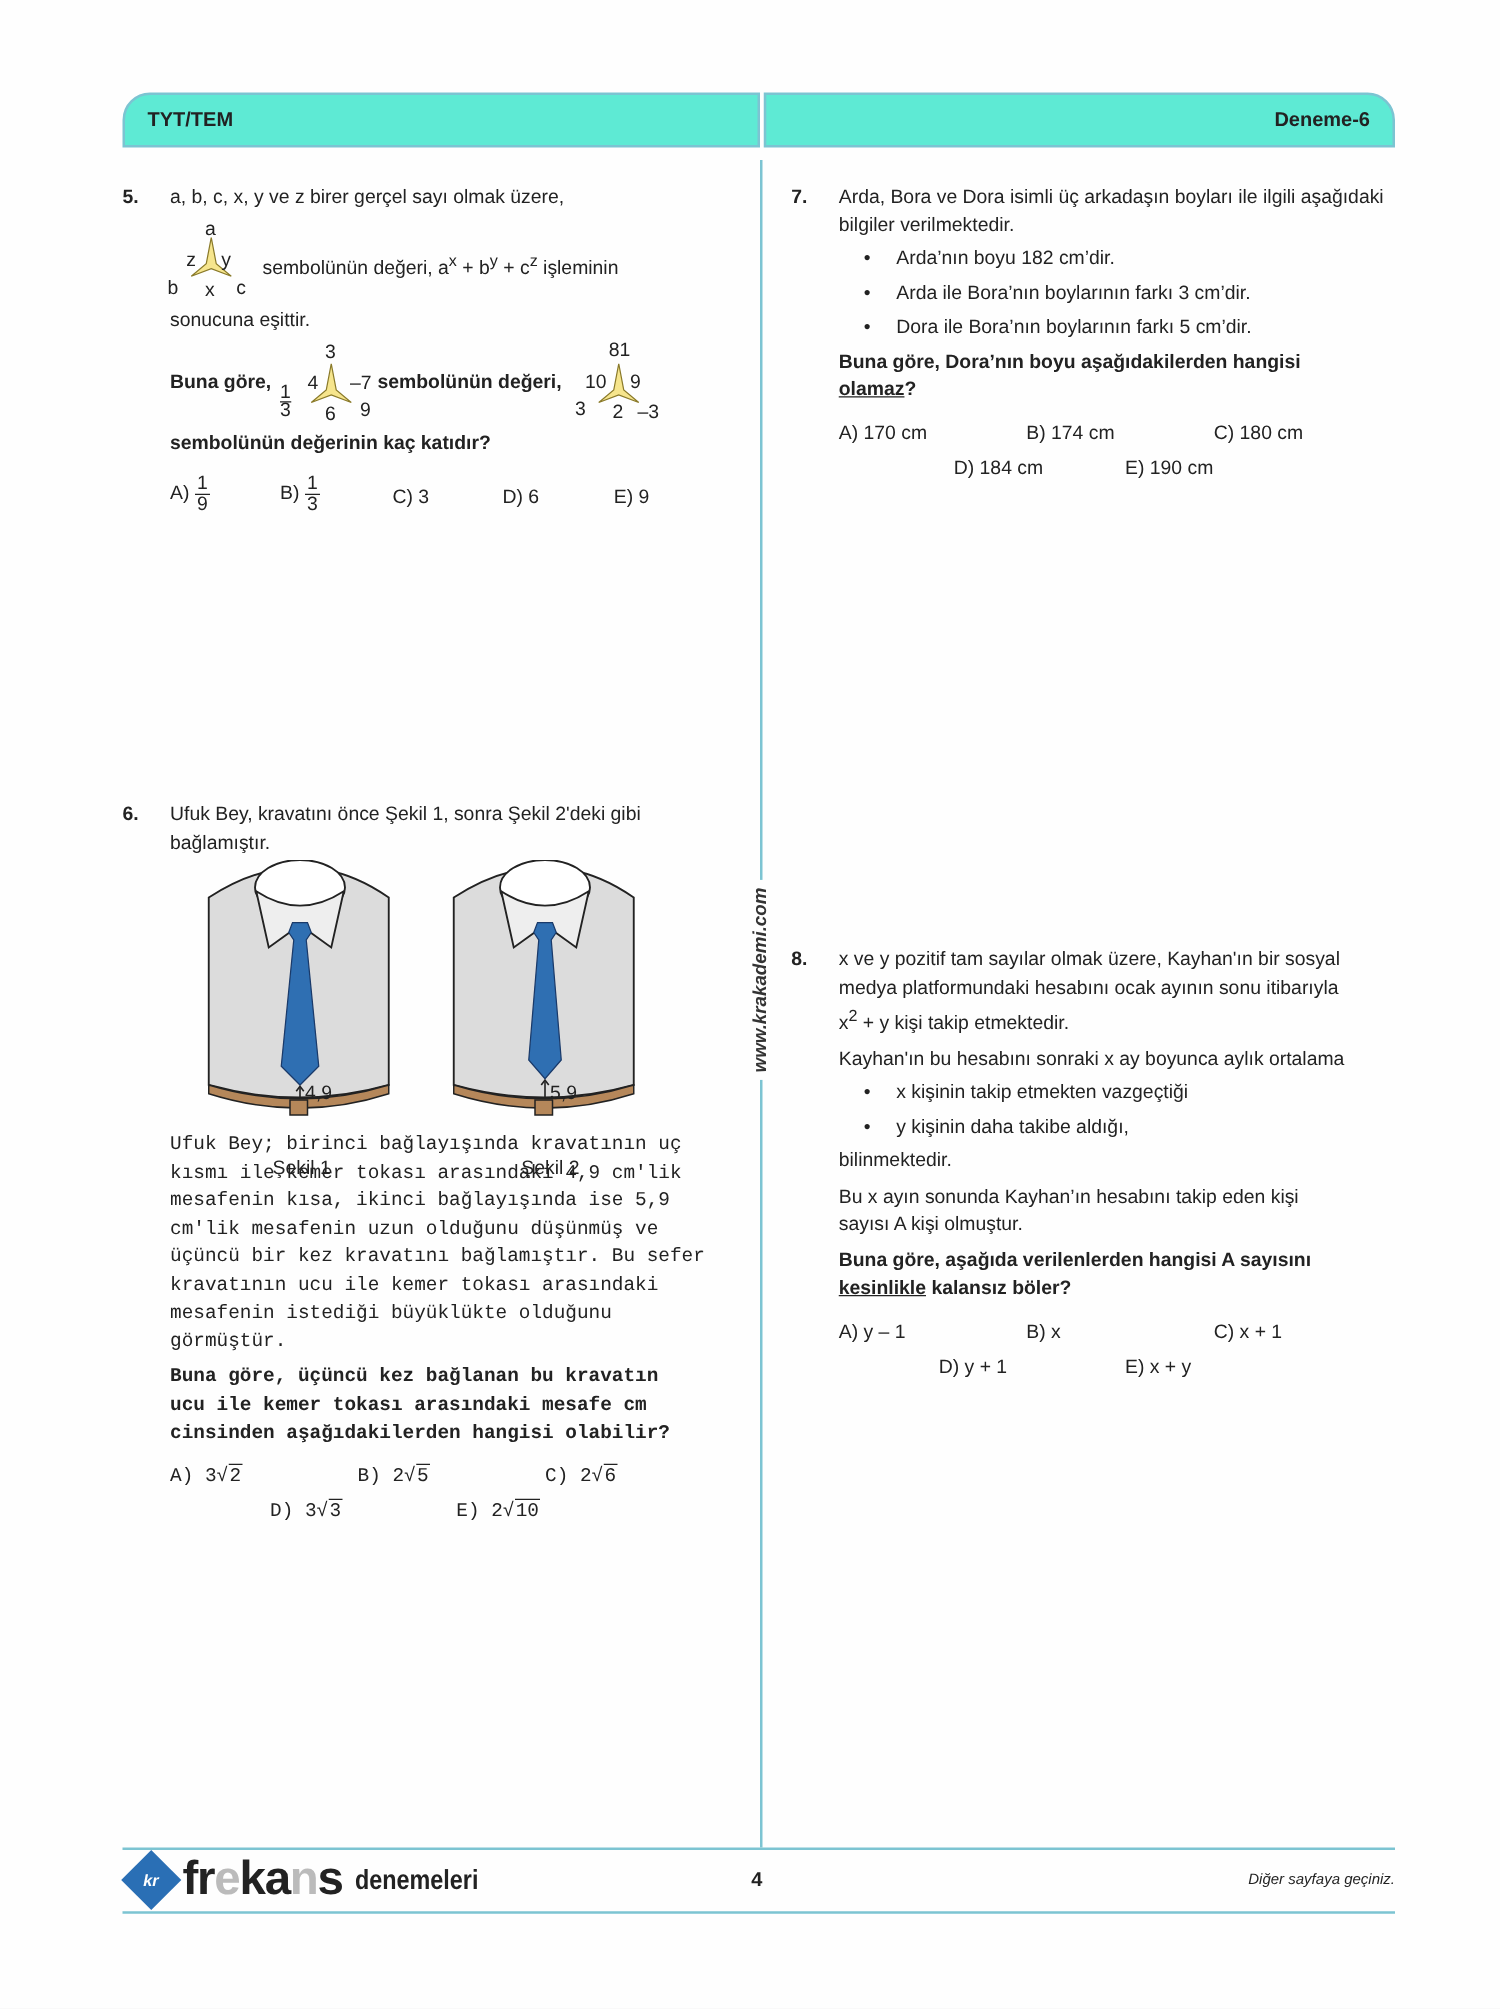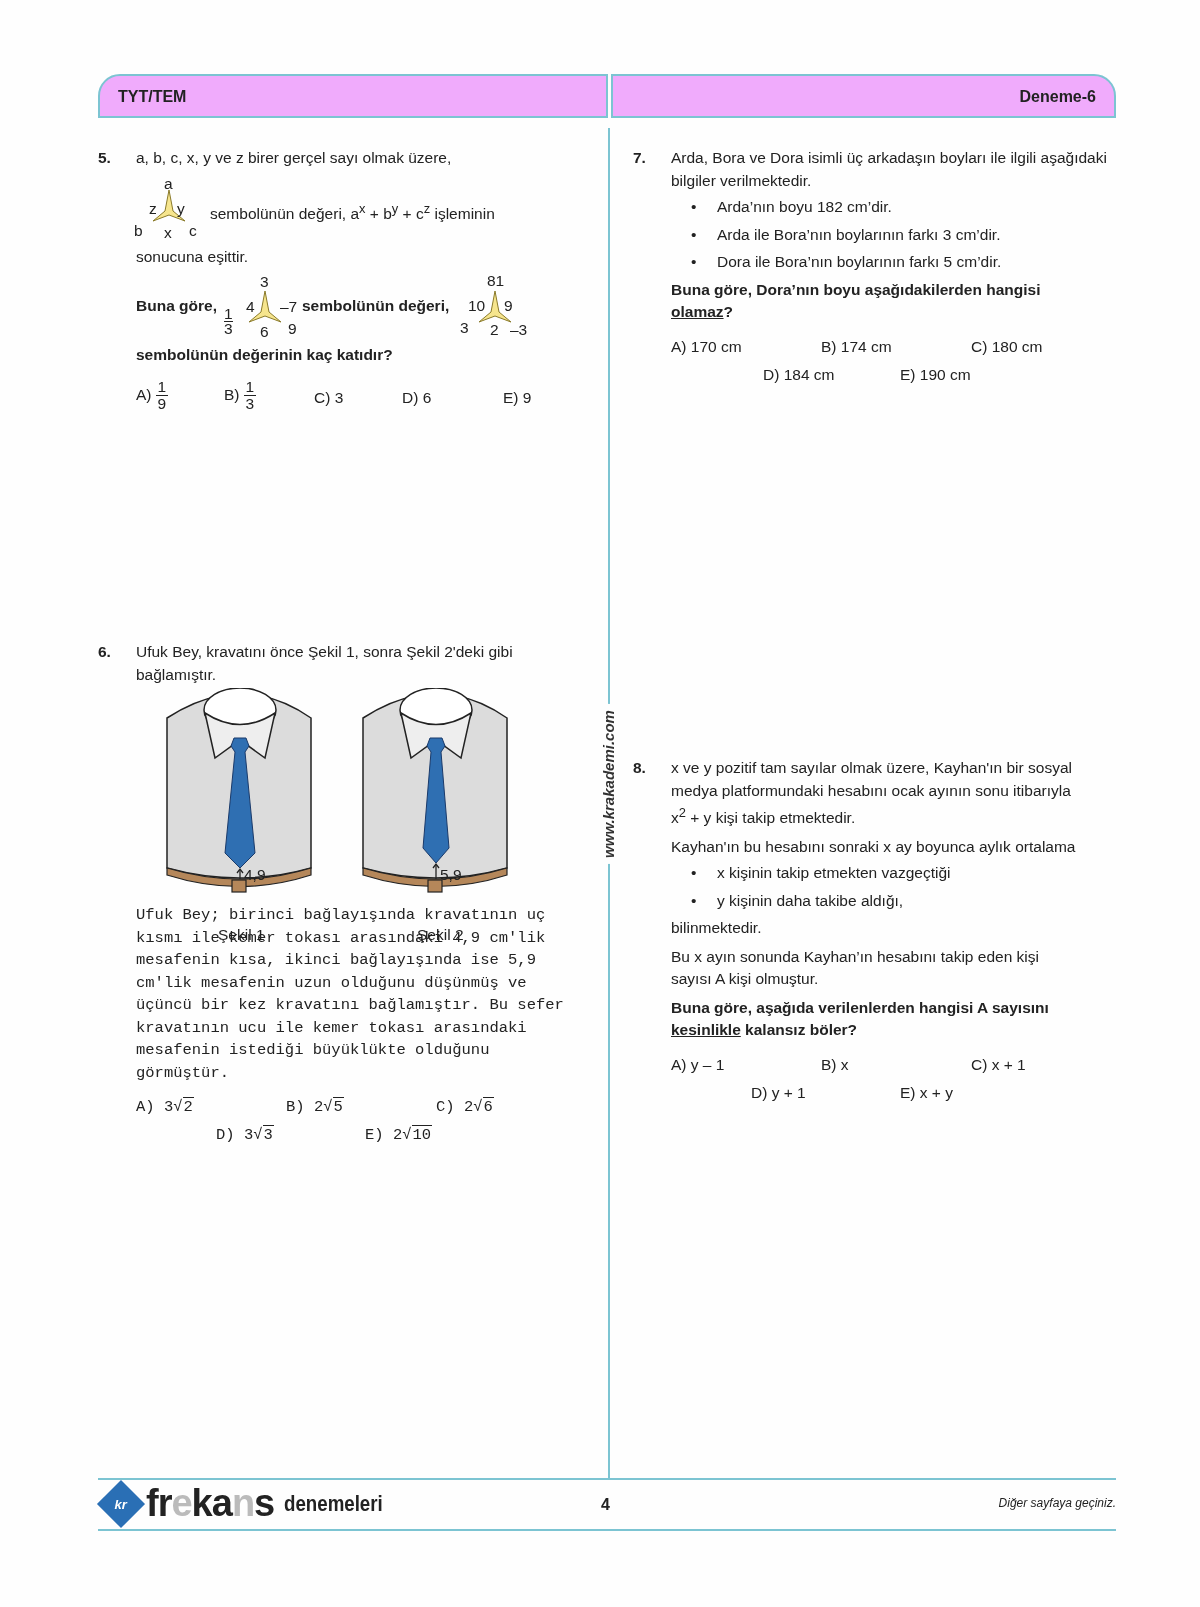--- a/index.html
+++ b/index.html
@@ -1,21 +1,21 @@
 <!DOCTYPE html>
 <html><head>
 <meta charset="utf-8">
 <style>
   * { box-sizing: border-box; margin: 0; padding: 0; }
   html, body { width: 1200px; height: 1607px; background: #f4f4f4; }
   body { font-family: "Liberation Sans", sans-serif; color: #222; position: relative; overflow: hidden; }
   .page { position: absolute; left: 0; top: 0; width: 1200px; height: 1607px; background: #fefefe; }
 
   
-  .hdr-box { position: absolute; top: 74px; height: 44px; border: 2px solid #7cc4d2; background: #f0abfc; }
+  .hdr-box { position: absolute; top: 74px; height: 44px; border: 2px solid #7cc4d2; background: #5eead4; }
   .hdr-left { left: 98px; width: 510px; border-radius: 22px 0 0 0; border-right-width: 2px; }
   .hdr-right { left: 611px; width: 505px; border-radius: 0 22px 0 0; }
   .hdr-text { position: absolute; top: 12px; font-weight: bold; font-size: 16px; color: #222; }
   .hdr-left .hdr-text { left: 18px; }
   .hdr-right .hdr-text { right: 18px; }
 
   .divider { position: absolute; left: 608px; top: 128px; width: 2px; height: 1350px; background: #7cc4d2; }
   .watermark { position: absolute; left: 598px; top: 784px; transform: rotate(-90deg) translate(-50%, 0); transform-origin: 0 0; font-style: italic; font-weight: bold; color: #333; font-size: 15px; white-space: nowrap; background: #fefefe; padding: 2px 6px; }
 
   .q { position: absolute; font-size: 15.5px; line-height: 22.5px; }
@@ -111,21 +111,21 @@
     <span class="sym-lbl" style="left:354px; top:172px;">2</span>
     <span class="sym-lbl" style="left:374px; top:172px;">–3</span>
 
     <span class="sym-lbl b" style="left:0; top:197px;">sembolünün değerinin kaç katıdır?</span>
 
     <div style="position:absolute; left:0; top:232px; width:440px;">
       <span class="opt" style="left:0; top:0;"><span>A)</span><span class="frac"><span class="num">1</span><span>9</span></span></span>
       <span class="opt" style="left:88px; top:0;"><span>B)</span><span class="frac"><span class="num">1</span><span>3</span></span></span>
       <span class="opt" style="left:178px; top:8px;">C) 3</span>
       <span class="opt" style="left:266px; top:8px;">D) 6</span>
-      <span class="opt" style="left:355px; top:8px;margin-left:12px;">E) 9</span>
+      <span class="opt" style="left:355px; top:8px;">E) 9</span>
     </div>
   </div>
 
   <div class="q" style="left:671px; top:147px; width:450px;">
     <span class="qnum">7.</span>
     <p>Arda, Bora ve Dora isimli üç arkadaşın boyları ile ilgili aşağıdaki bilgiler verilmektedir.</p>
     <ul class="bullets">
       <li>Arda’nın boyu 182 cm’dir.</li>
       <li>Arda ile Bora’nın boylarının farkı 3 cm’dir.</li>
       <li>Dora ile Bora’nın boylarının farkı 5 cm’dir.</li>
@@ -167,20 +167,21 @@
     <path d="M2 180 Q75 202 146 180 L146 187 Q75 210 2 187 Z" fill="#b5875a" stroke="#222" stroke-width="1.2"></path>
     <rect x="67" y="192" width="14" height="12" fill="#b5875a" stroke="#222" stroke-width="1.2"></rect>
   </svg>
   <span class="sym-lbl" style="position:absolute; left:440px; top:866px;">5,9</span>
 
   <span class="fig-cap" style="left:218px; top:926px;">Şekil 1</span>
   <span class="fig-cap" style="left:417px; top:926px;">Şekil 2</span>
 
   <div class="q" style="left:136px; top:904px; width:445px;font-family:Liberation Mono, monospace;">
     <p>Ufuk Bey; birinci bağlayışında kravatının uç kısmı ile kemer tokası arasındaki 4,9 cm'lik mesafenin kısa, ikinci bağlayışında ise 5,9 cm'lik mesafenin uzun olduğunu düşünmüş ve üçüncü bir kez kravatını bağlamıştır. Bu sefer kravatının ucu ile kemer tokası arasındaki mesafenin istediği büyüklükte olduğunu görmüştür.</p>
+    <p class="b mt6" style="width:410px;">Buna göre, üçüncü kez bağlanan bu kravatın ucu ile kemer tokası arasındaki mesafe cm cinsinden aşağıdakilerden hangisi olabilir?</p>
     <div class="opts">
       <span class="opt" style="left:0; top:0;"><span>A) 3</span>√<span class="sqrt">2</span></span>
       <span class="opt" style="left:150px; top:0;"><span>B) 2</span>√<span class="sqrt">5</span></span>
       <span class="opt" style="left:300px; top:0;"><span>C) 2</span>√<span class="sqrt">6</span></span>
       <span class="opt" style="left:80px; top:28px;"><span>D) 3</span>√<span class="sqrt">3</span></span>
       <span class="opt" style="left:229px; top:28px;"><span>E) 2</span>√<span class="sqrt">10</span></span>
     </div>
   </div>
 
   <div class="q" style="left:671px; top:757px; width:450px;">

